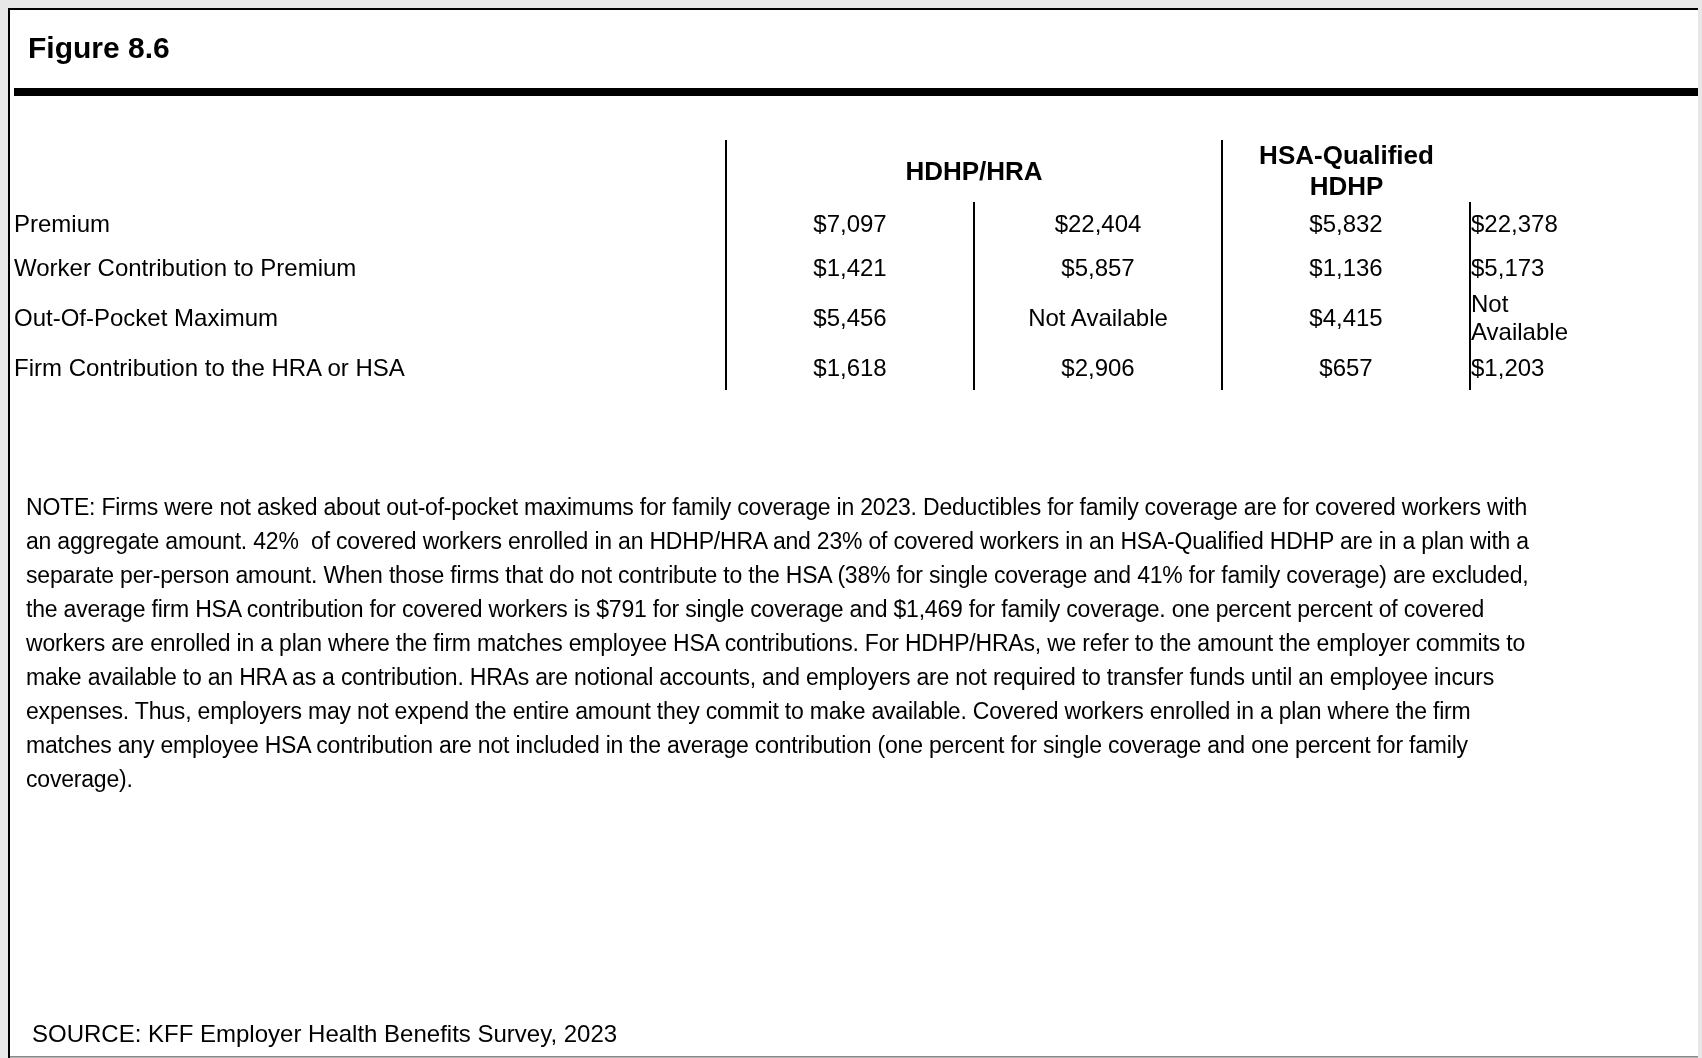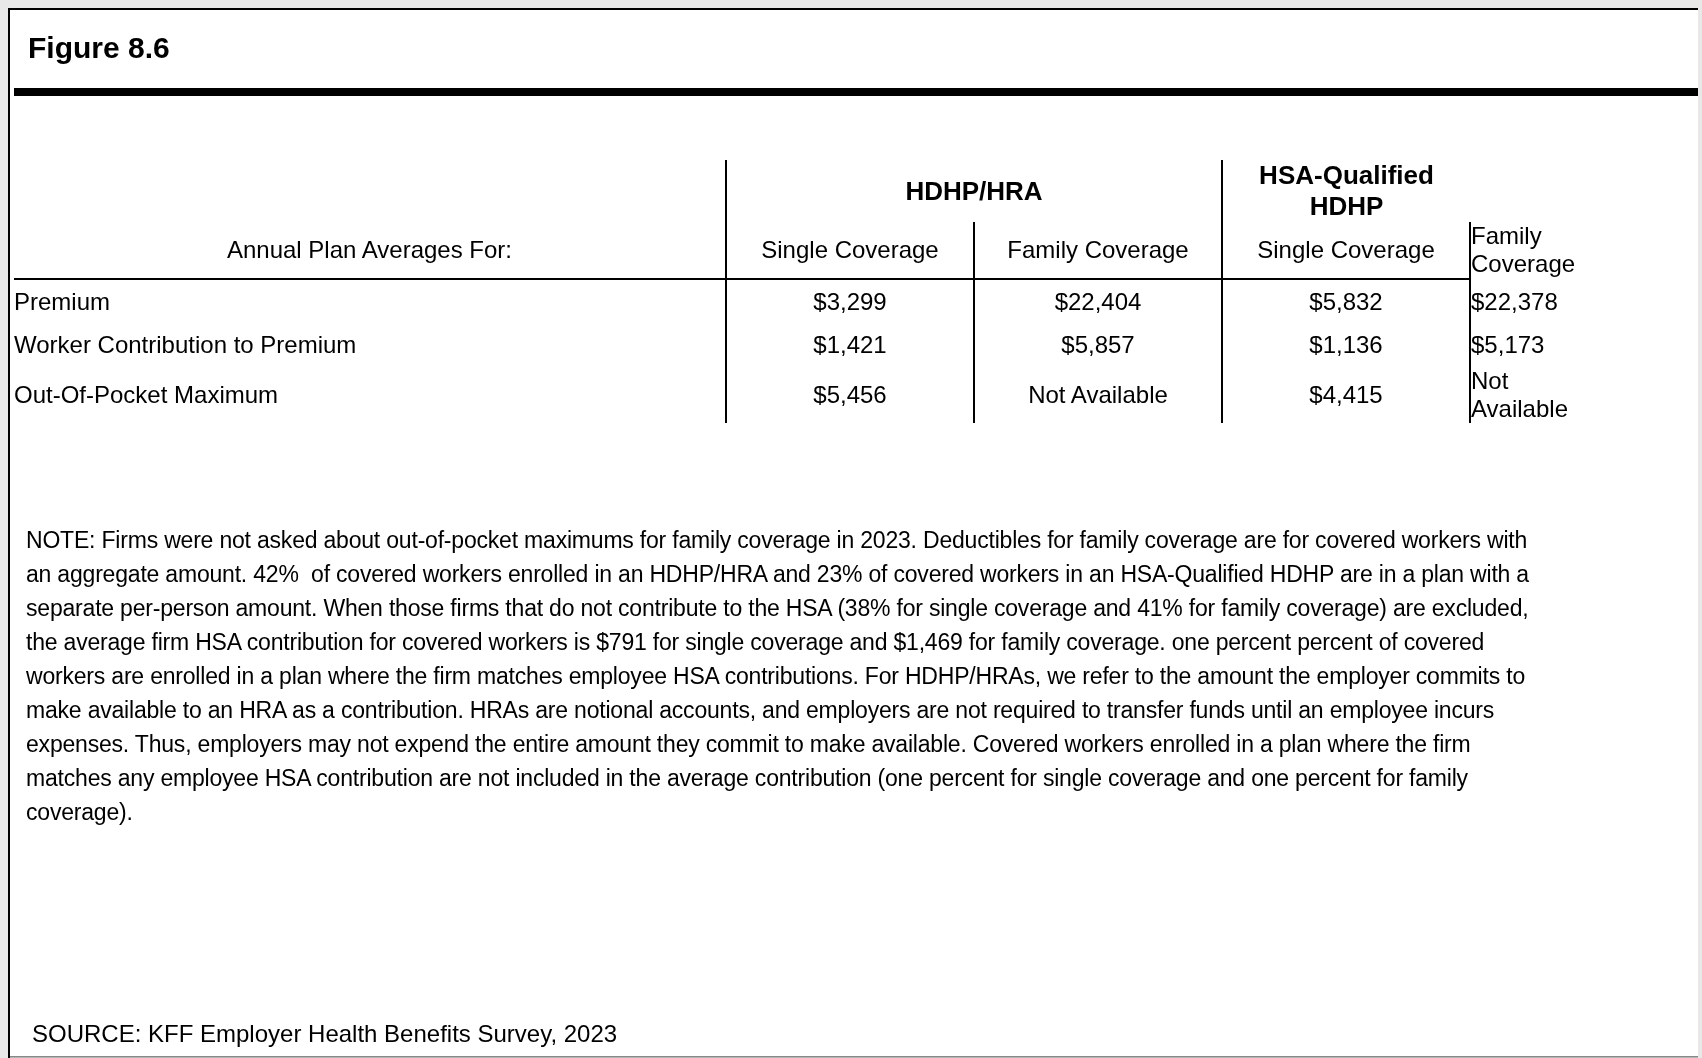--- a/index.html
+++ b/index.html
@@ -19,21 +19,21 @@
 
   .figure-header { padding: 10px 14px 0 10px; }
   .figure-label { font-size: 30px; font-weight: bold; line-height: 40px; }
   .figure-title { font-size: 31px; font-weight: bold; line-height: 40px; margin-top: 30px; letter-spacing: -0.5px; }
   .title-rule { margin-top: 16px; height: 5px; background: #000000; width: 100%; }
 
   table.data-table {
     border-collapse: collapse;
     table-layout: fixed;
     width: 1342px;
-    margin-top: 64px;
+    margin-top: 44px;
     font-size: 24px;
   }
   table.data-table td { padding: 0; vertical-align: middle; }
 
   tr.group-row td { height: 44px; }
   td.group-cell {
     border-left: 2px solid #000000;
     font-weight: bold;
     font-size: 26px;
     text-align: center;
@@ -89,49 +89,49 @@
       <col style="width:248px">
       <col style="width:248px">
       <col>
     </colgroup>
     <tbody>
       <tr class="group-row">
         <td></td>
         <td class="group-cell" colspan="2">HDHP/HRA</td>
         <td class="group-cell" colspan="2">HSA-Qualified HDHP</td>
       </tr>
-      <tr class="colhead-row">
-        <td class="rowhead-label">Annual Plan Averages For:</td>
-        <td class="col-head">Single Coverage</td>
-        <td class="col-head">Family Coverage</td>
-        <td class="col-head">Single Coverage</td>
-        <td class="col-head">Family Coverage</td>
-      </tr>
 
       <tr class="data-row">
         <td class="row-label">Premium</td>
-        <td class="value-cell">$3,299</td>
+        <td class="value-cell">$7,097</td>
         <td class="value-cell">$22,404</td>
         <td class="value-cell">$5,832</td>
         <td class="value-cell">$22,378</td>
       </tr>
       <tr class="data-row">
         <td class="row-label">Worker Contribution to Premium</td>
         <td class="value-cell">$1,421</td>
         <td class="value-cell">$5,857</td>
         <td class="value-cell">$1,136</td>
         <td class="value-cell">$5,173</td>
       </tr>
       <tr class="data-row">
         <td class="row-label">Out-Of-Pocket Maximum</td>
         <td class="value-cell">$5,456</td>
         <td class="value-cell">Not Available</td>
         <td class="value-cell">$4,415</td>
         <td class="value-cell">Not Available</td>
       </tr>
+      <tr class="data-row">
+        <td class="row-label">Firm Contribution to the HRA or HSA</td>
+        <td class="value-cell">$1,618</td>
+        <td class="value-cell">$2,906</td>
+        <td class="value-cell">$657</td>
+        <td class="value-cell">$1,203</td>
+      </tr>
     </tbody>
   </table>
 
   <p class="note">NOTE: Firms were not asked about out-of-pocket maximums for family coverage in 2023. Deductibles for family coverage are for covered workers with an aggregate amount. 42%  of covered workers enrolled in an HDHP/HRA and 23% of covered workers in an HSA-Qualified HDHP are in a plan with a separate per-person amount. When those firms that do not contribute to the HSA (38% for single coverage and 41% for family coverage) are excluded, the average firm HSA contribution for covered workers is $791 for single coverage and $1,469 for family coverage. one percent percent of covered workers are enrolled in a plan where the firm matches employee HSA contributions. For HDHP/HRAs, we refer to the amount the employer commits to make available to an HRA as a contribution. HRAs are notional accounts, and employers are not required to transfer funds until an employee incurs expenses. Thus, employers may not expend the entire amount they commit to make available. Covered workers enrolled in a plan where the firm matches any employee HSA contribution are not included in the average contribution (one percent for single coverage and one percent for family coverage).</p>
 
   <p class="source">SOURCE: KFF Employer Health Benefits Survey, 2023</p>
 
   <div class="bottom-bar"></div>
 
 </div>

